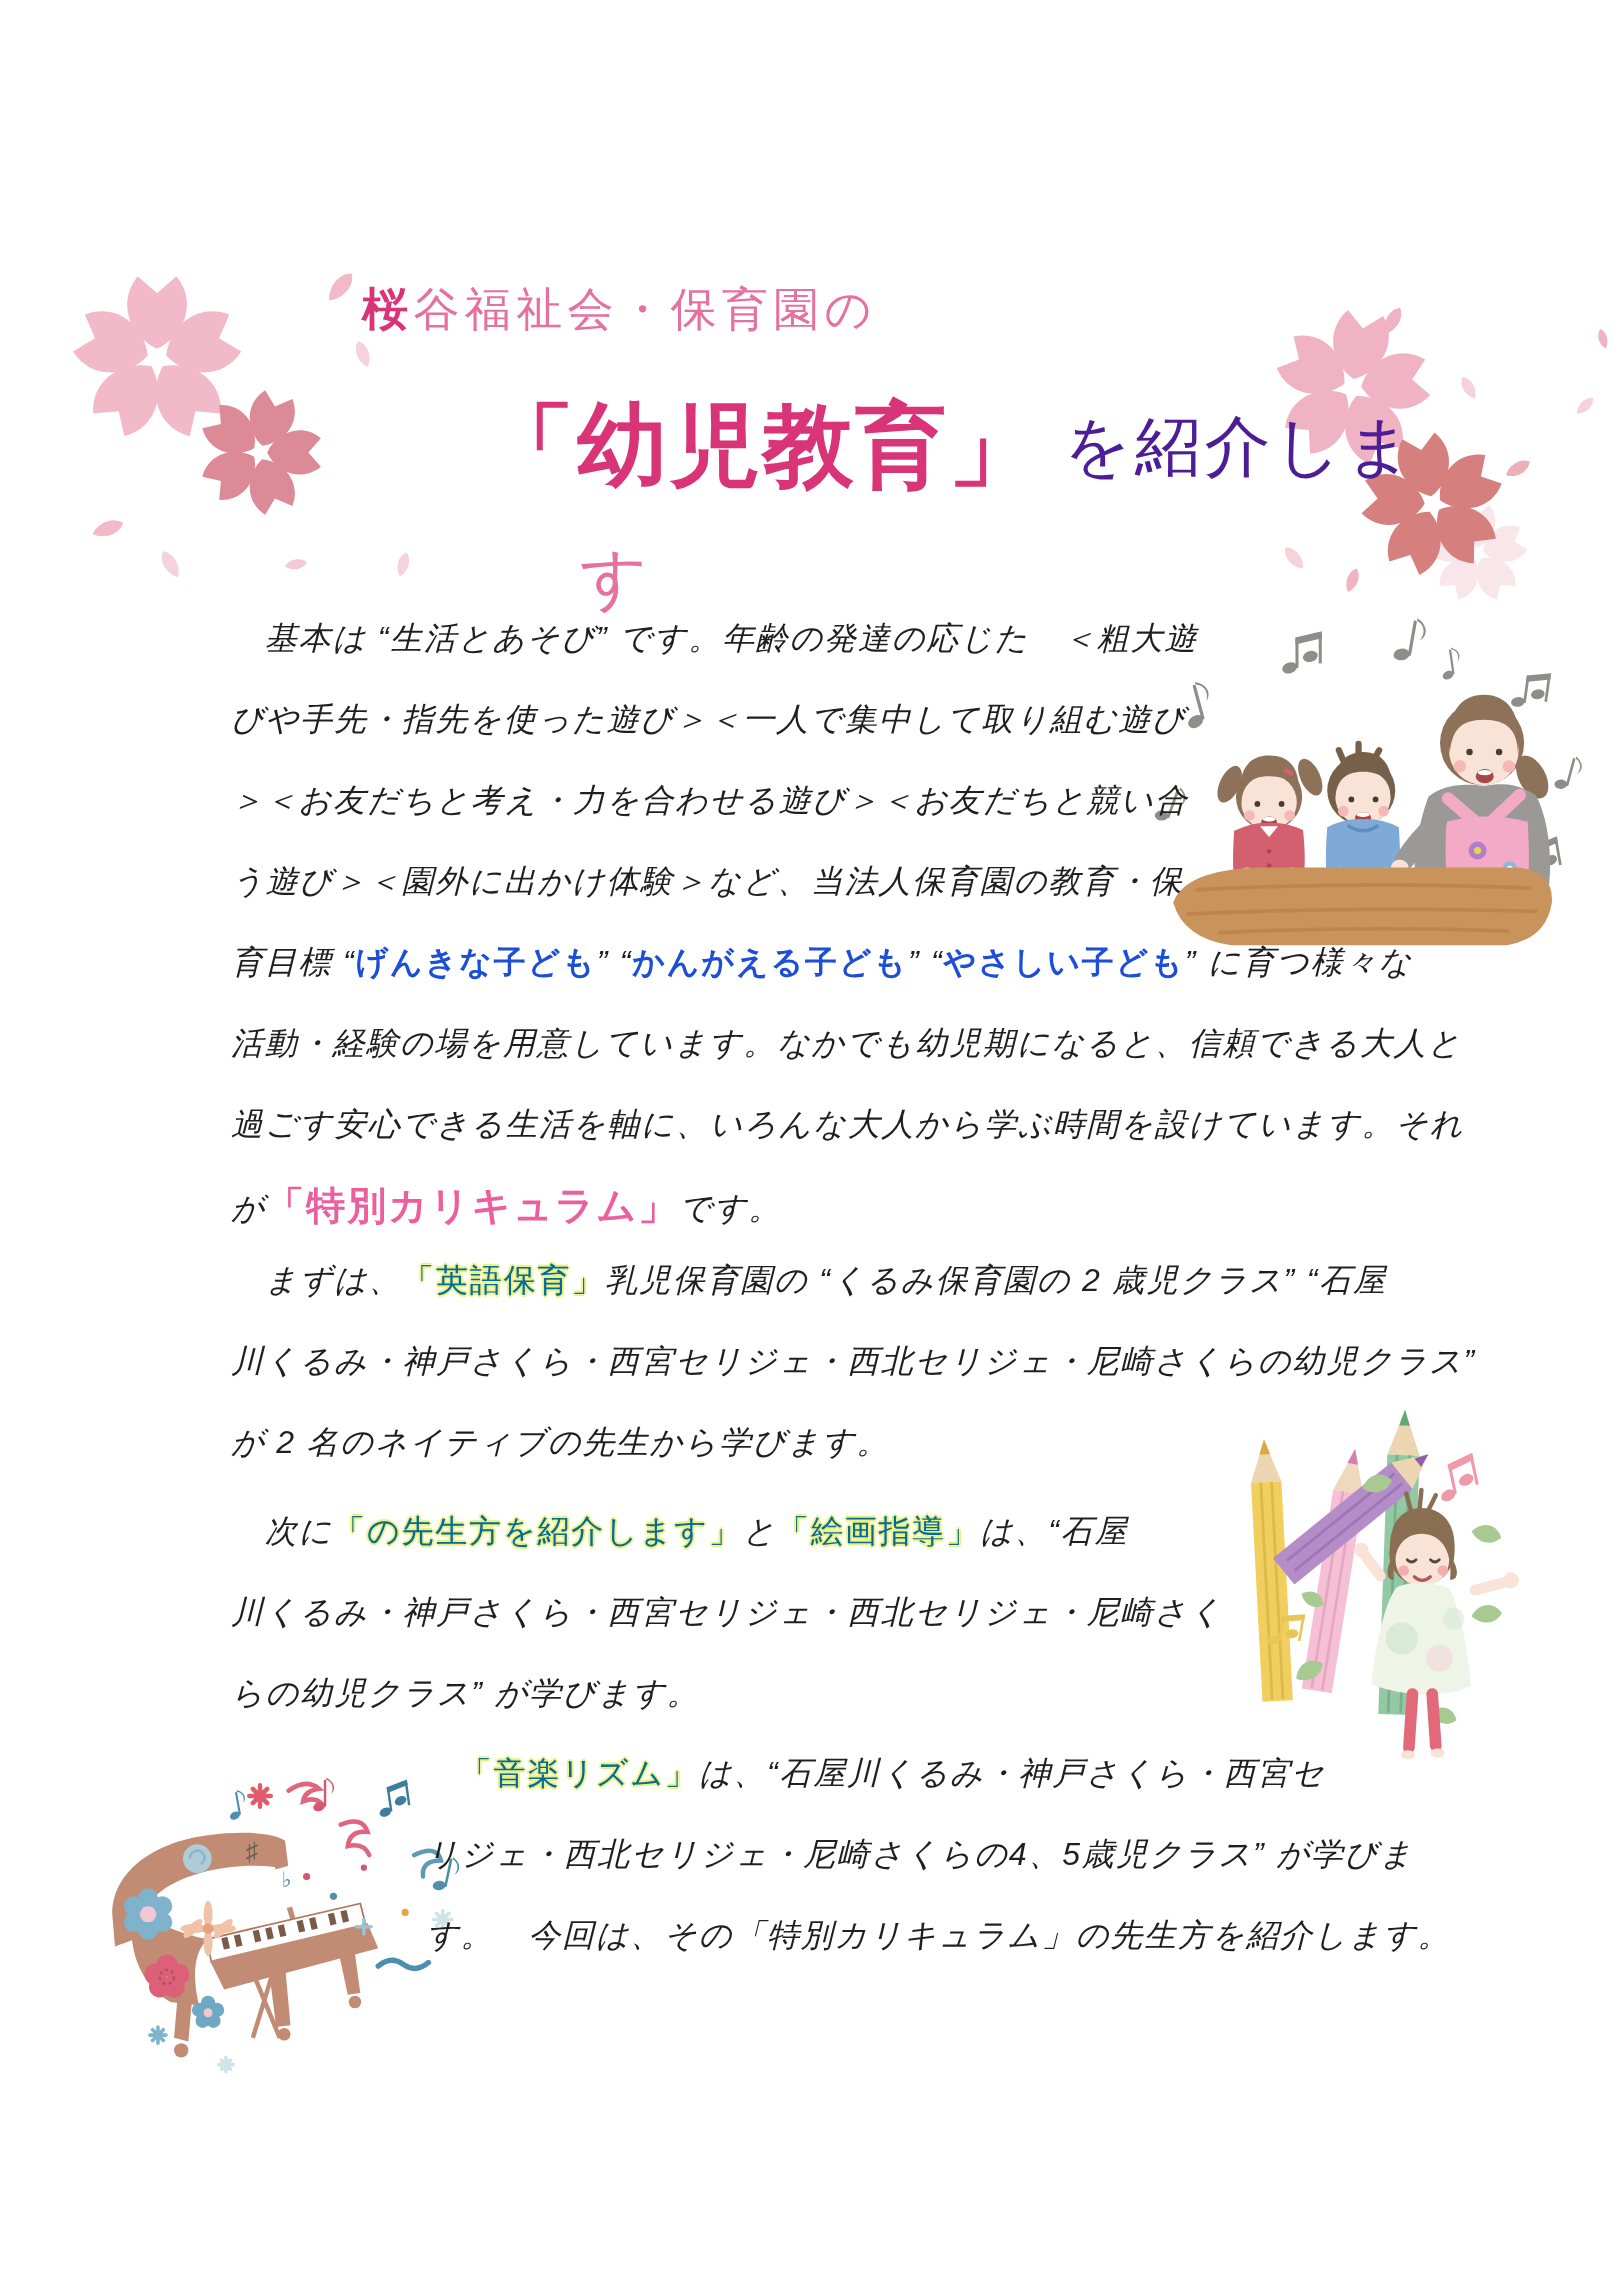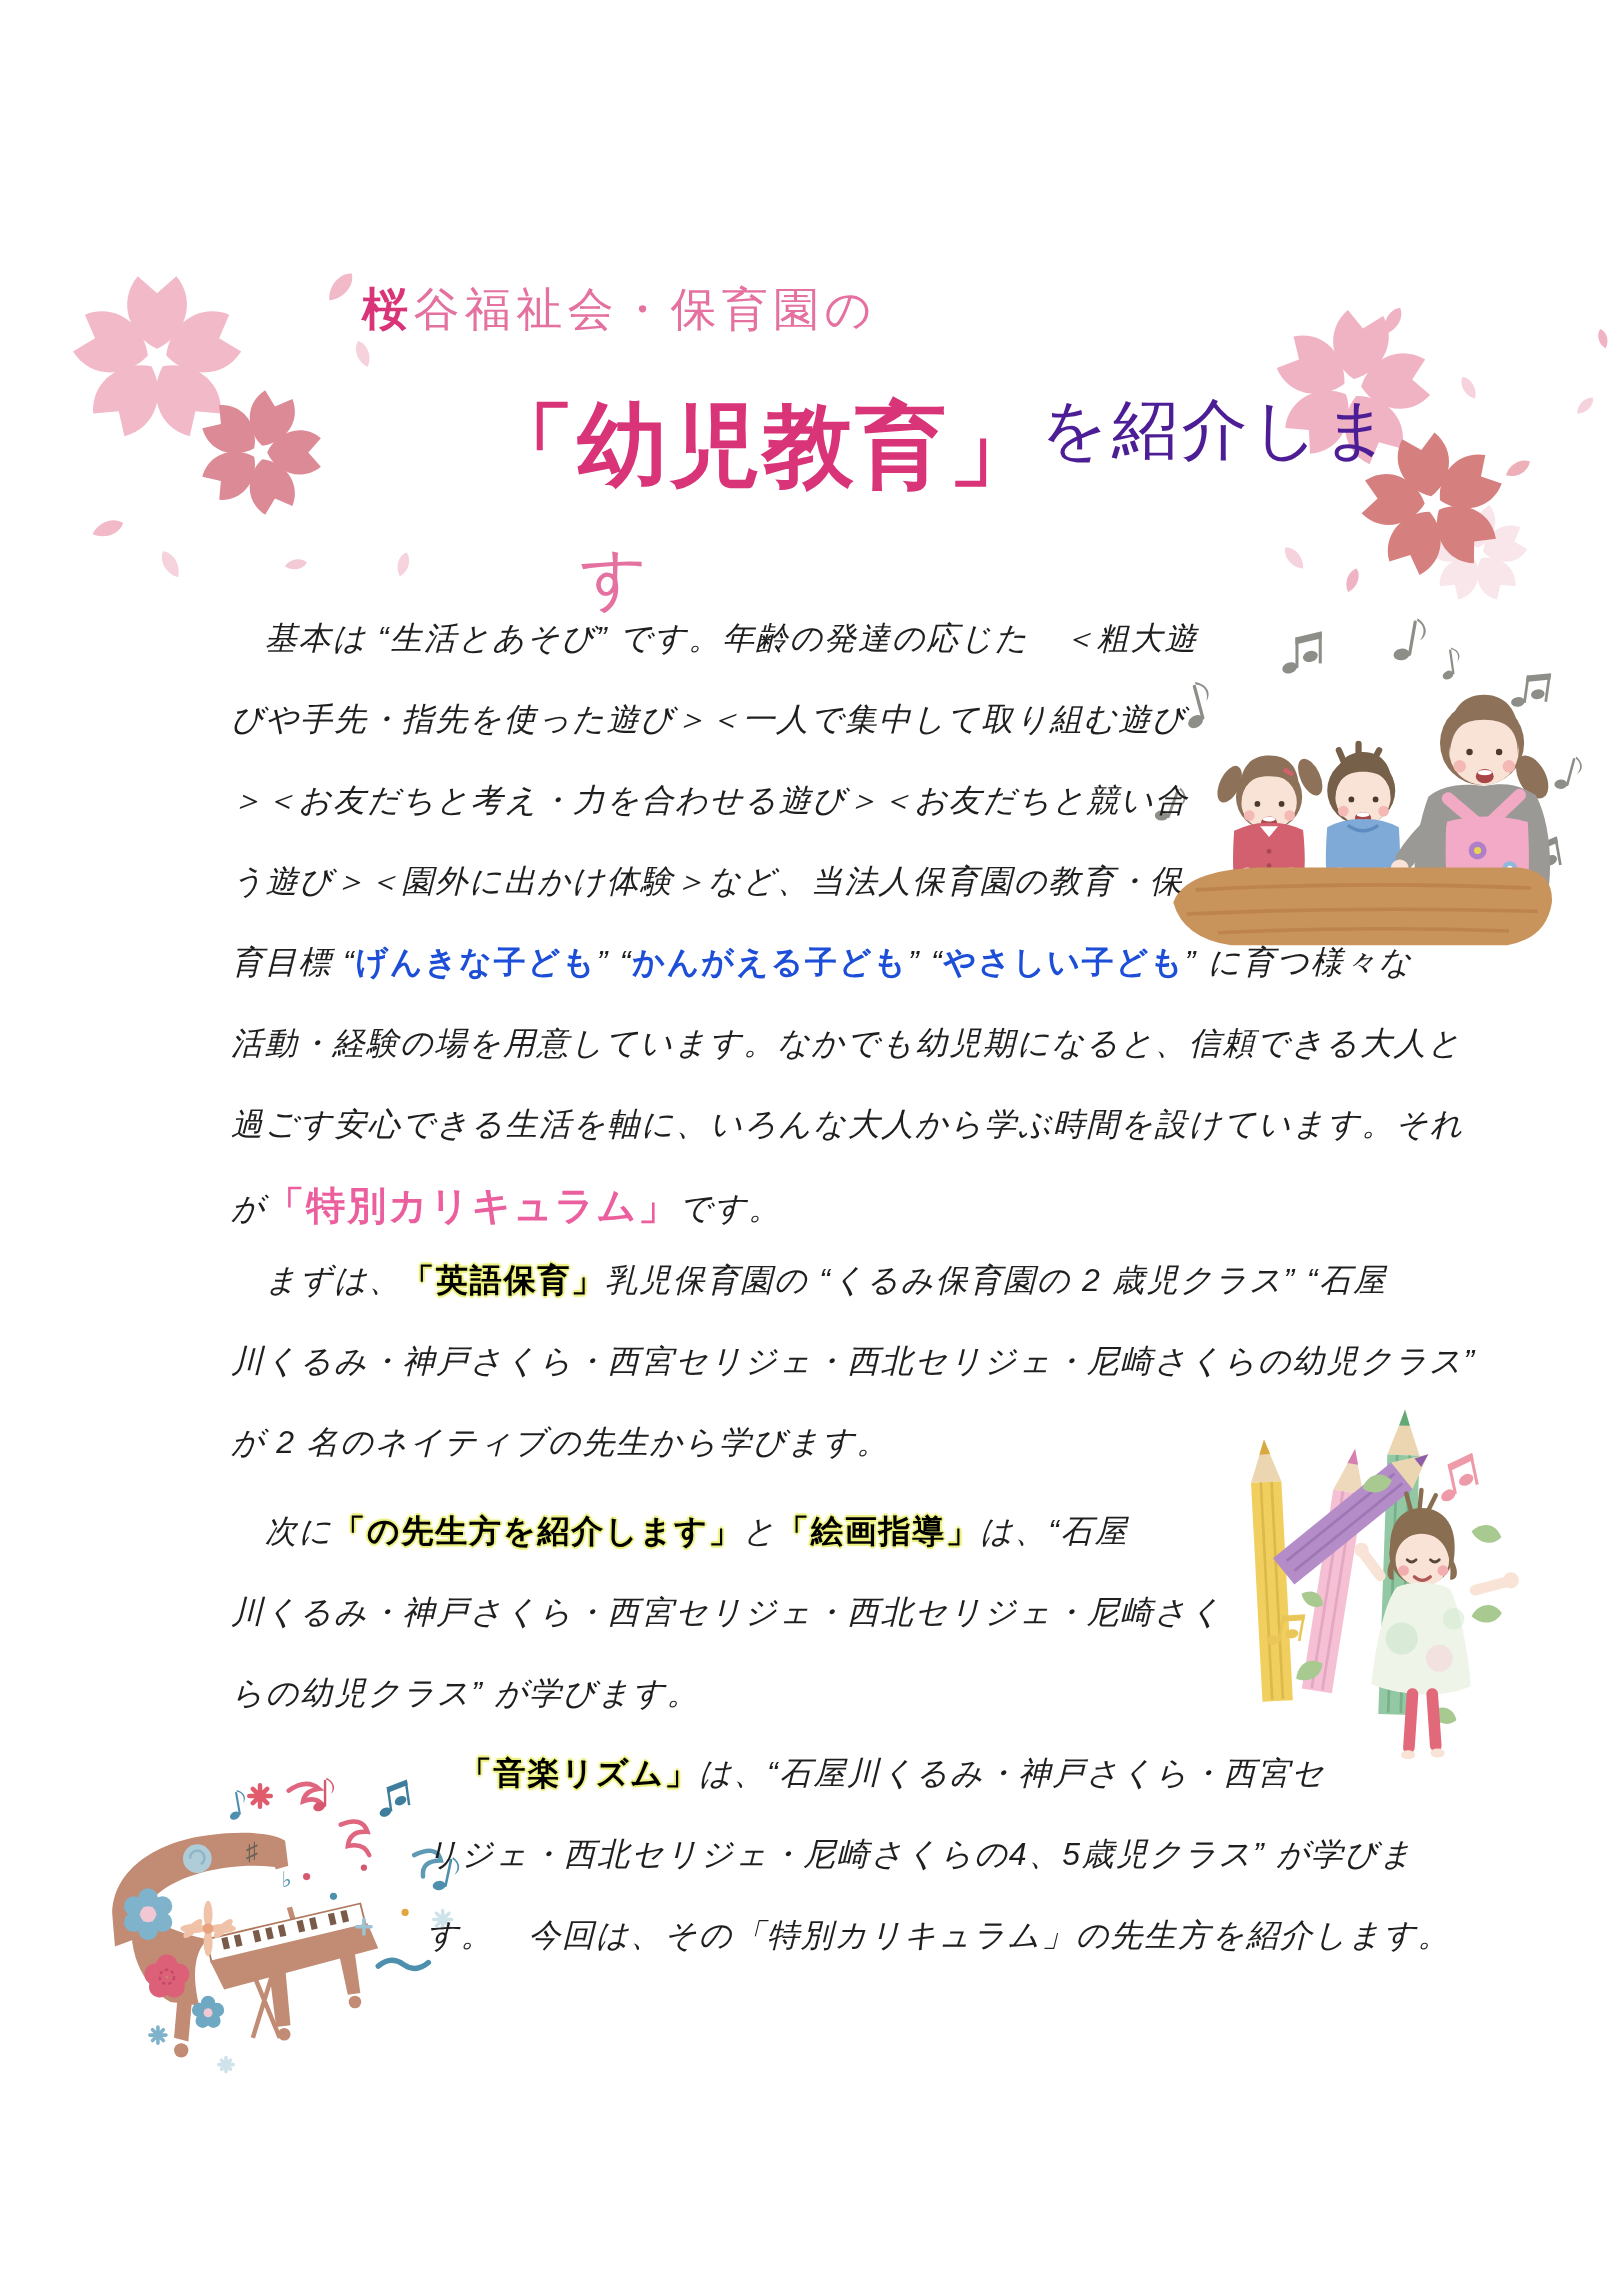--- a/index.html
+++ b/index.html
@@ -5,32 +5,32 @@
   html,body{margin:0;padding:0;}
   body{
     width:1621px;height:2293px;position:relative;background:#ffffff;
     font-family:"Liberation Sans","DejaVu Sans",sans-serif;
     overflow:hidden;color:#1f1f1f;
   }
   .illus{position:absolute;z-index:1;}
   
   .title-l1{position:absolute;left:362px;top:279px;z-index:3;font-size:46px;letter-spacing:5.4px;color:#e4719f;white-space:nowrap;}
   .title-l1 .t-accent{color:#d93478;font-weight:700;}
-  .title-l2{position:absolute;left:484px;top:385px;z-index:3;display:flex;align-items:flex-start;white-space:nowrap;}
+  .title-l2{position:absolute;left:484px;top:385px;z-index:3;display:flex;align-items:center;gap:23px;white-space:nowrap;}
   .title-l2 .t-big{font-size:91px;font-weight:800;letter-spacing:1.8px;color:#d93478;}
   .title-l2 .t-light{font-size:66px;letter-spacing:3.6px;color:#4c1d95;}
   .title-l3{position:absolute;left:580px;top:534px;z-index:3;font-size:66px;color:#e4719f;}
   
   .para{position:absolute;z-index:2;font-size:32px;letter-spacing:1.8px;}
   .tline{height:81px;line-height:81px;white-space:nowrap;}
   .seg-n{color:#1f1f1f;font-style:italic;}
   .seg-pink{color:#1d4ed8;font-weight:700;}
   .seg-pinkbig{color:#ec5f9e;font-weight:700;font-size:39px;margin-top:36px;}
   .seg-green{
-    color:#000000;font-weight:700;
+    color:#0369a1;font-weight:400;
     text-shadow:0 0 2.7px #f0f37a,0 0 5.4px #f0f37a,-1.8px 0 #e8ee82,1.8px 0 #e8ee82,0 1.8px #e8ee82,0 -1.8px #e8ee82;
     margin-top:30px;
   }
   #p1{left:231px;top:598px;}
   #p2{left:231px;top:1240px;}
   #p3{left:231px;top:1491px;}
   #p4{left:426px;top:1733px;}
 </style>
 </head>
 <body>

